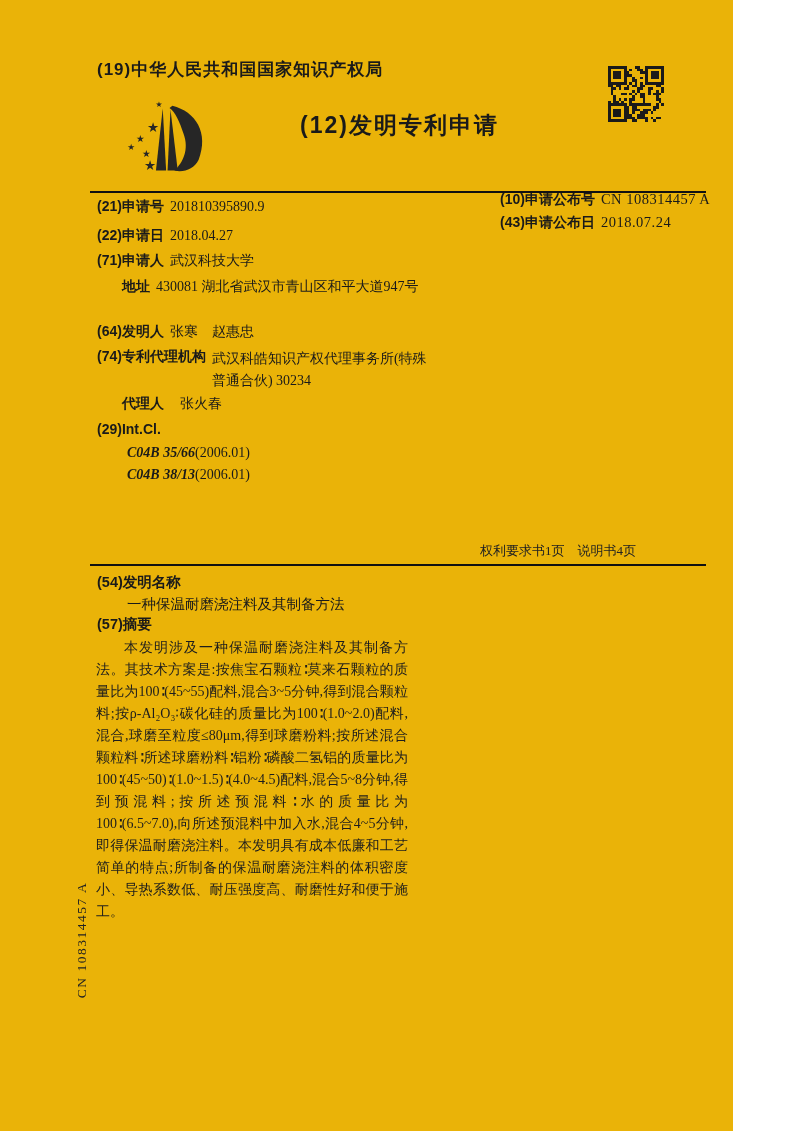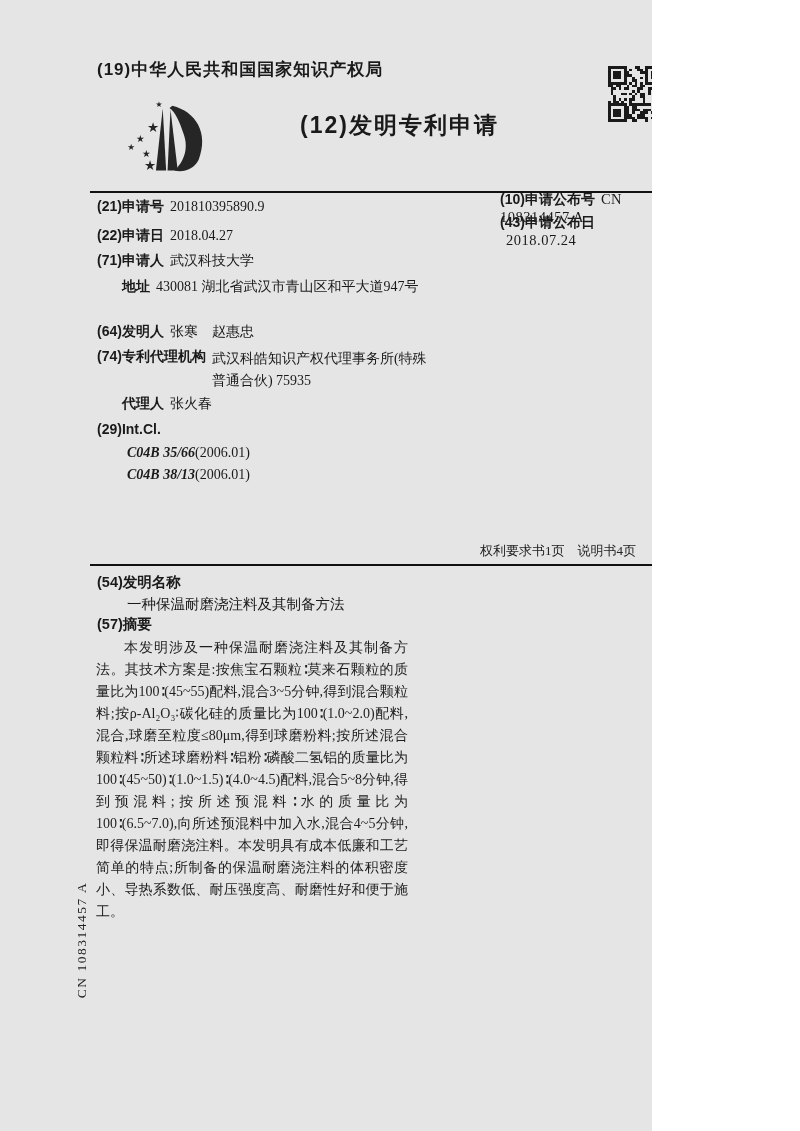--- a/index.html
+++ b/index.html
@@ -1,19 +1,19 @@
 <!DOCTYPE html>
 <html><head>
 <meta charset="utf-8">
 <style>
   html,body{margin:0;padding:0;background:#ffffff;}
   .page{
     position:relative;
-    width:652px;height:1131px;
-    background:#e5e5e5;
+    width:733px;height:1131px;
+    background:#eab308;
     font-family:"Liberation Sans","DejaVu Sans",sans-serif;
     color:#1a1a1a;
     overflow:hidden;
   }
   .abs{position:absolute;}
   .lbl{font-weight:700;font-family:"Liberation Sans","DejaVu Sans",sans-serif;}
   .val{font-family:"Liberation Serif","DejaVu Serif",serif;font-weight:400;}
   .org-line{left:97px;top:58px;font-size:17px;font-weight:700;letter-spacing:1px;}
   .doc-type{left:300px;top:110px;font-size:23px;font-weight:700;letter-spacing:2px;}
   .logo-box{left:125px;top:96px;width:120px;height:92px;}
@@ -327,25 +327,25 @@
 
   <div class="abs addr-block">
     <span class="lbl">地址</span><span class="val" style="margin-left:6px;">430081 湖北省武汉市青山区和平大道947号</span>
   </div>
 
   <div class="abs frow" style="top:323px;">
     <span class="lbl">(64)发明人</span><span class="val">张寒　赵惠忠</span>
   </div>
 
   <div class="abs agency-row">
-    <span class="lbl">(74)专利代理机构</span><span class="val agency-val" style="margin-left:6px;">武汉科皓知识产权代理事务所(特殊普通合伙) 75935</span>
+    <span class="lbl">(74)专利代理机构</span><span class="val agency-val" style="margin-left:6px;">武汉科皓知识产权代理事务所(特殊普通合伙) 30234</span>
   </div>
 
   <div class="abs frow" style="top:395px;left:122px;">
-    <span class="lbl">代理人</span><span class="val" style="margin-left:6px;">张火春</span>
+    <span class="lbl">代理人</span><span class="val" style="margin-left:16px;">张火春</span>
   </div>
 
   <div class="abs frow" style="top:421px;">
     <span class="lbl">(29)Int.Cl.</span>
   </div>
   <div class="abs intcl-code" style="left:127px;top:444px;font-size:14px;">
     <span class="cls">C04B 35/66</span><span class="yr">(2006.01)</span>
   </div>
   <div class="abs intcl-code" style="left:127px;top:466px;font-size:14px;">
     <span class="cls">C04B 38/13</span><span class="yr">(2006.01)</span>

